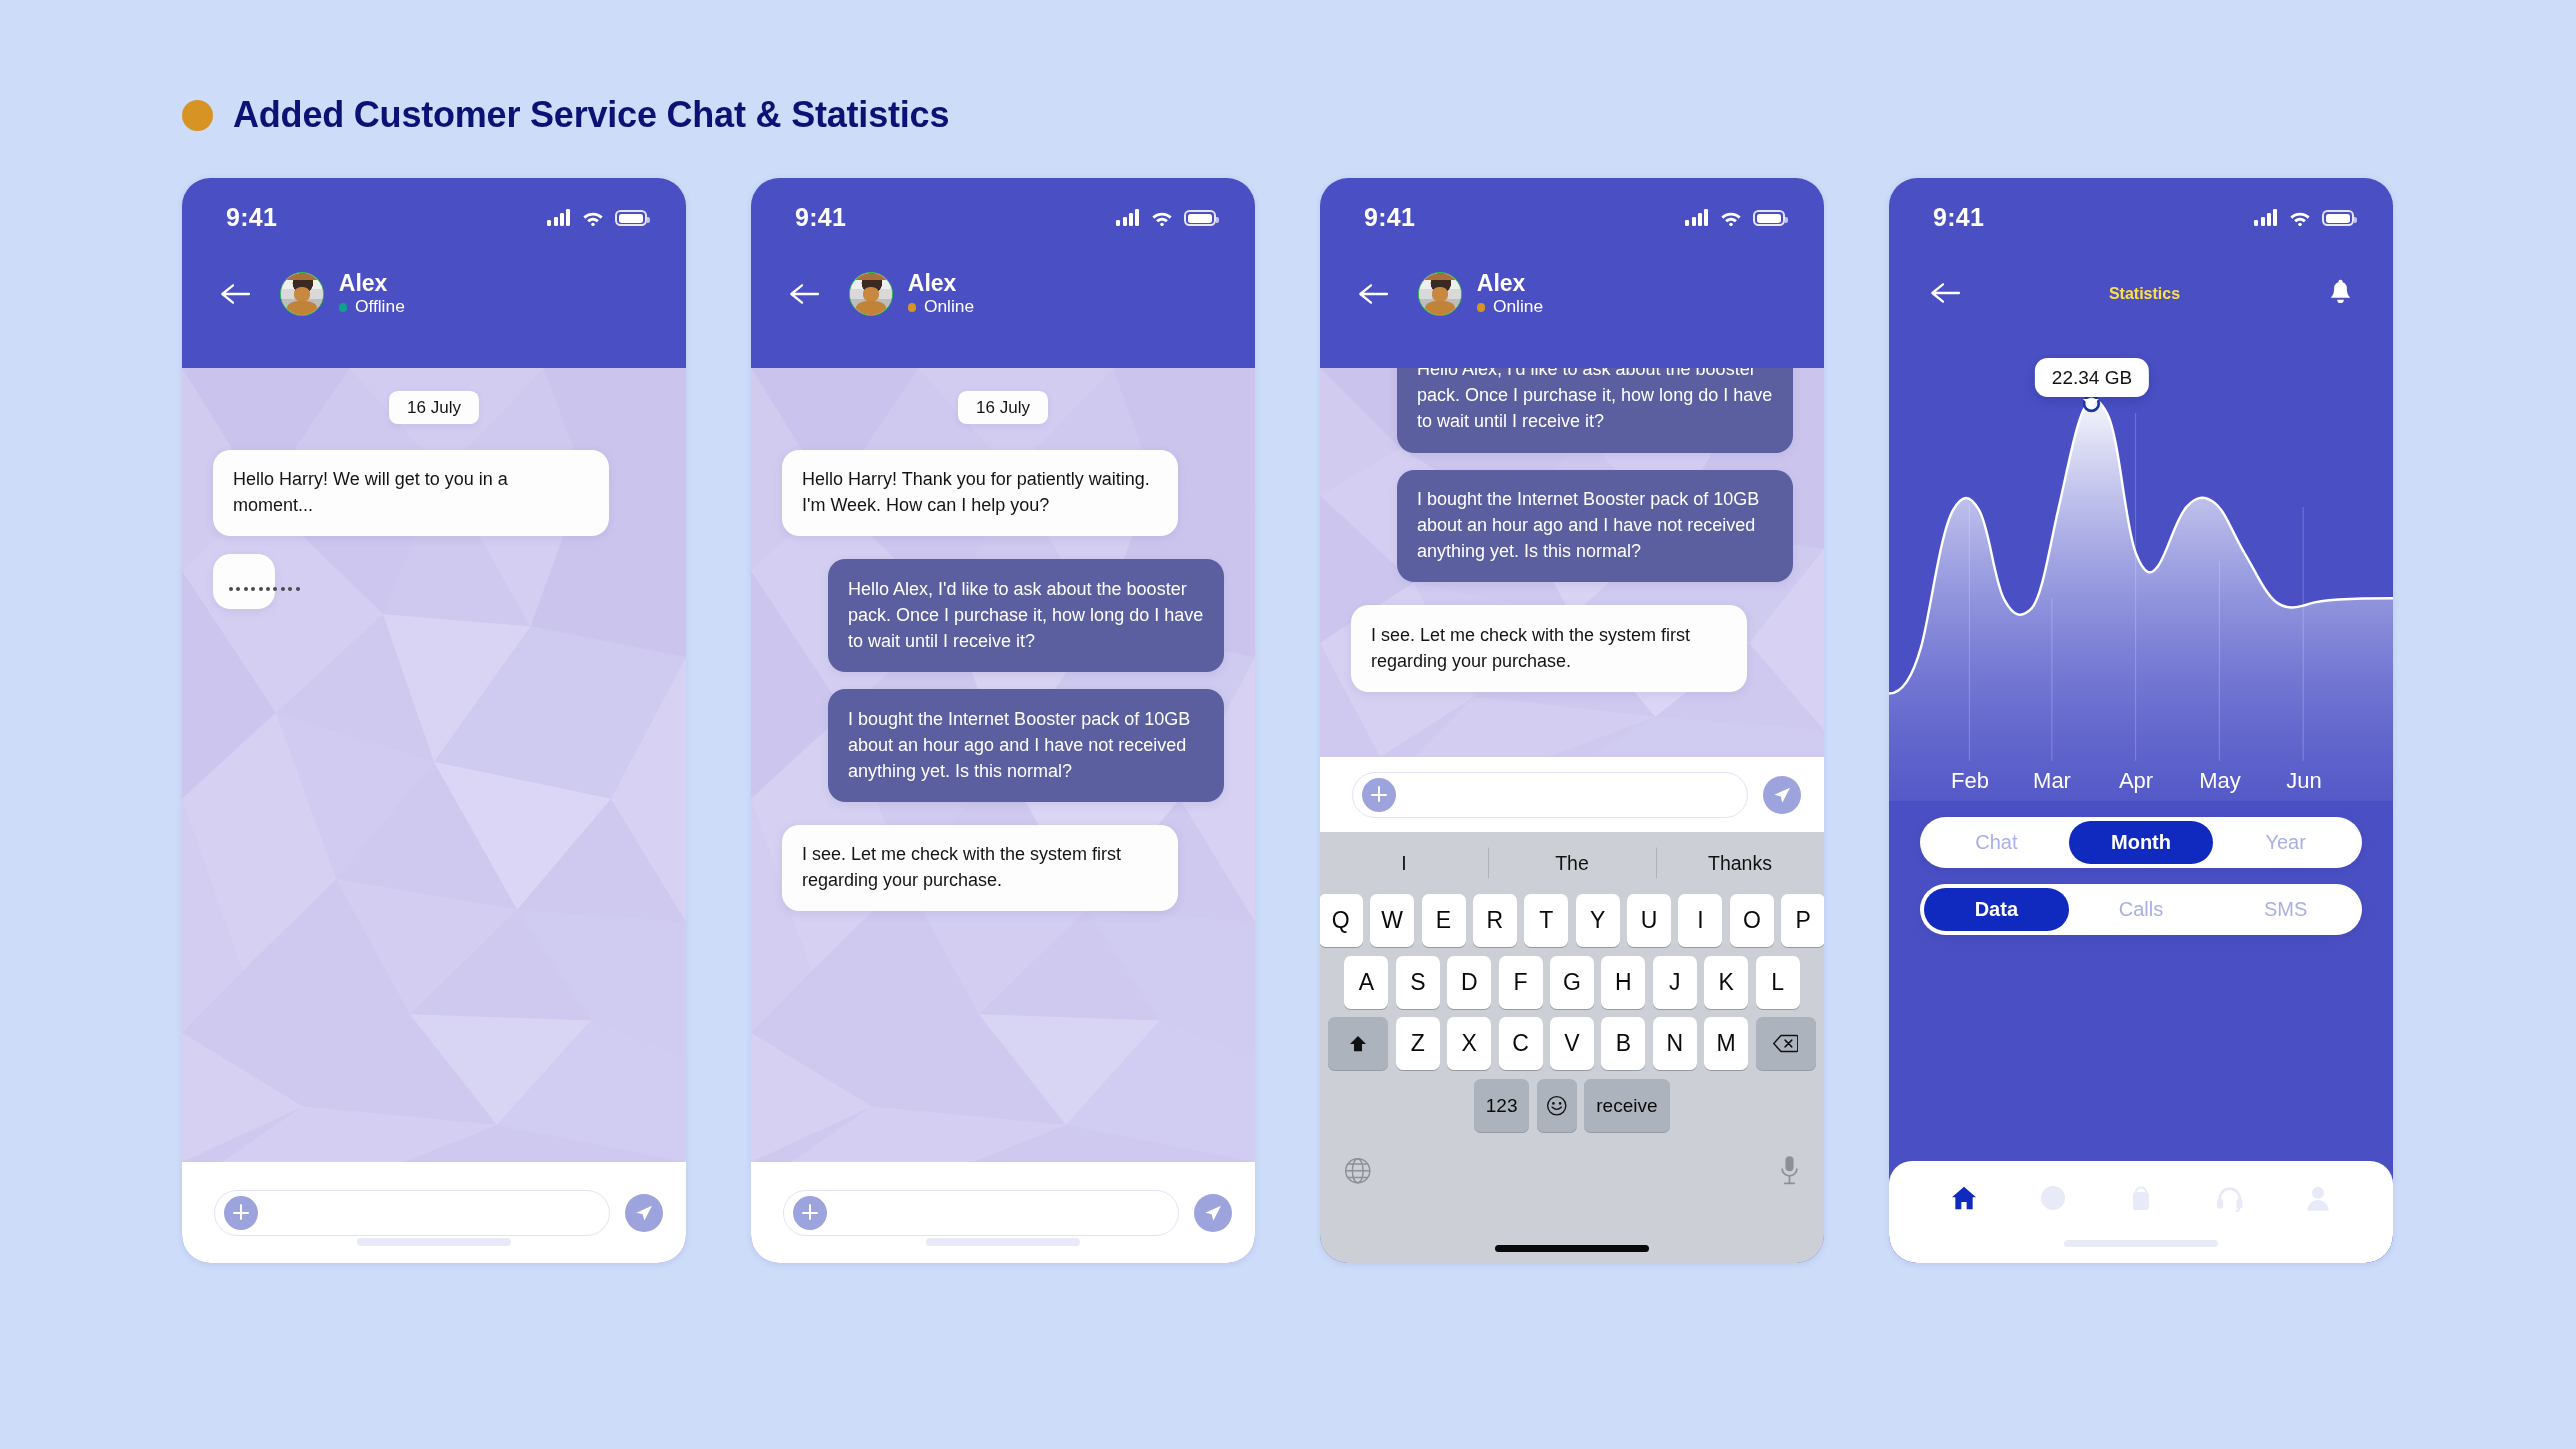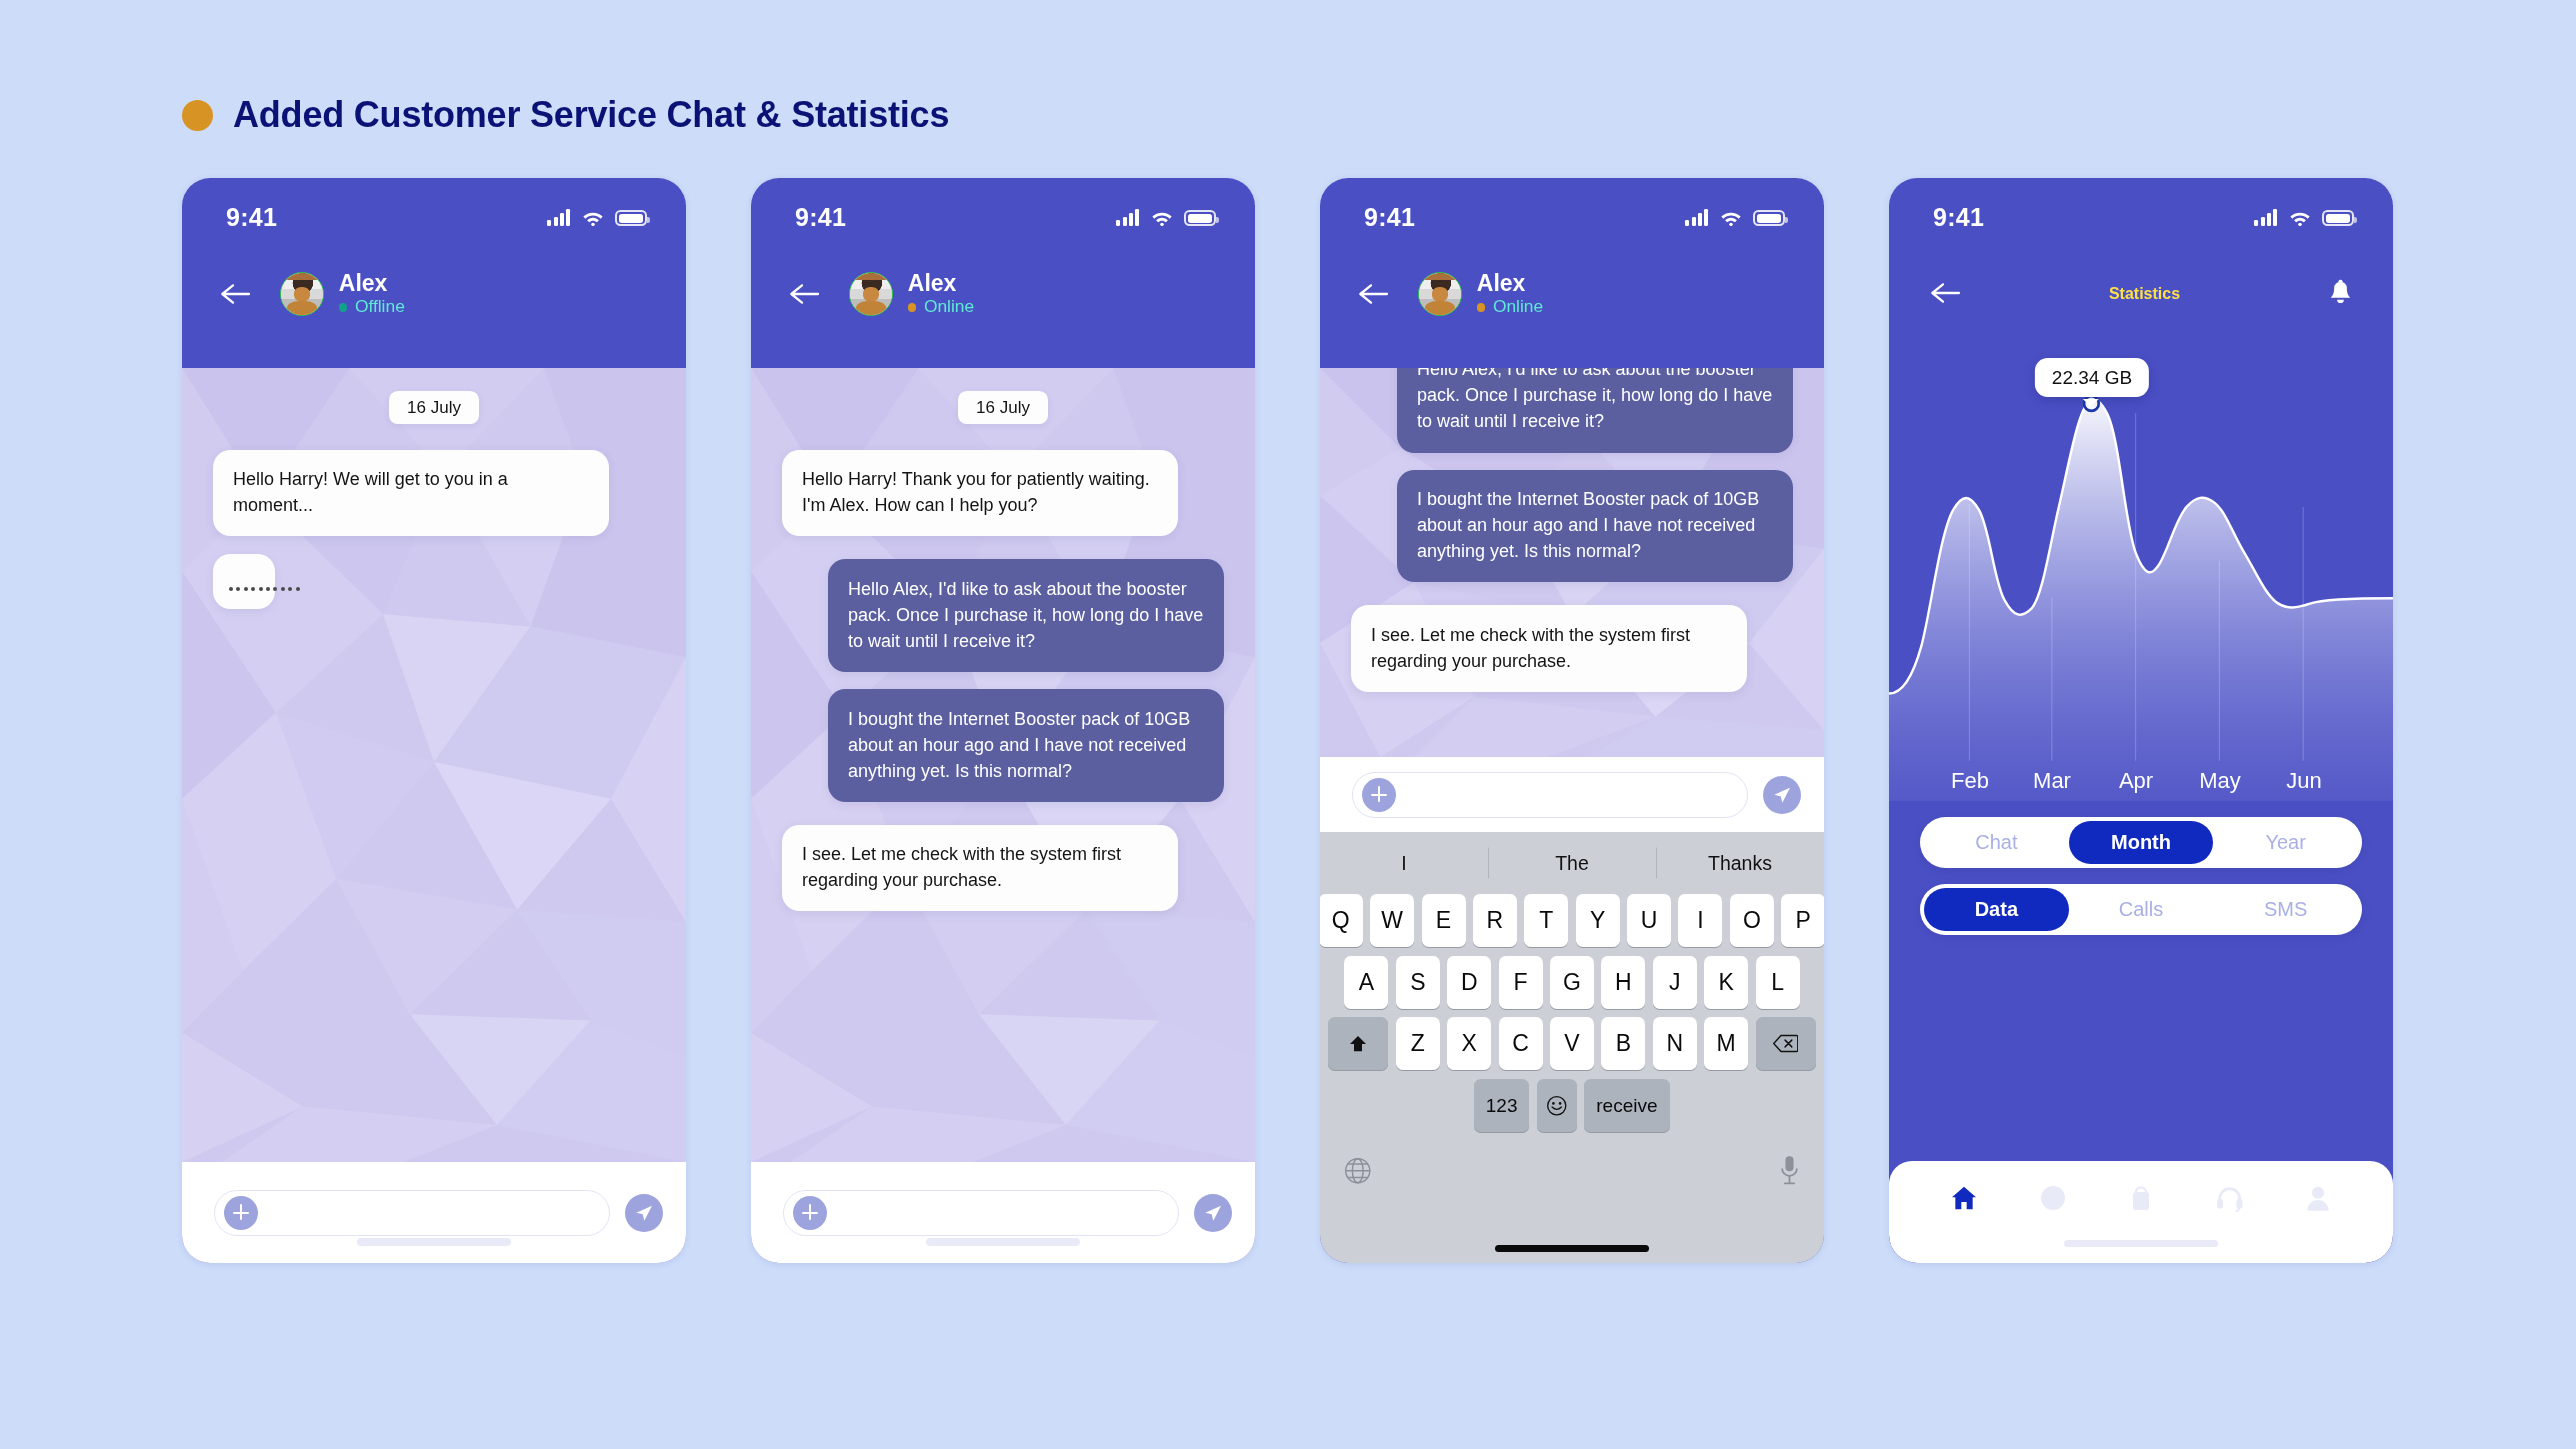--- a/index.html
+++ b/index.html
@@ -98,21 +98,21 @@
     border-radius:40% 40% 0 0;background:#c08338;
   }
   .avatar .av-top{
     position:absolute;left:0;top:0;width:100%;height:16%;
     background:#a9703b;
   }
   .hdr-text{margin-left:14.8px;display:flex;flex-direction:column;gap:3.4px;}
   .hdr-name{color:#fff;font-size:23px;font-weight:bold;line-height:1;}
   .hdr-status{display:flex;align-items:center;gap:7.4px;}
   .status-dot{width:8.7px;height:8.7px;border-radius:50%;flex:0 0 auto;}
-  .hdr-status span{color:#5eead4;font-size:17.4px;line-height:1;}
+  .hdr-status span{color:#ffffff;font-size:17.4px;line-height:1;}
 
   
   .chat-body{
     flex:1 1 auto;position:relative;overflow:hidden;
     background:#000000;
     margin-top:37px;
   }
   .poly{position:absolute;inset:0;}
   .chat-scroll{
     position:absolute;inset:0;
@@ -460,21 +460,21 @@
             <polygon points="90,980 340,1050 180,1200" fill="#cfc9f1"></polygon>
             <polygon points="340,1050 610,1060 470,1230" fill="#e1ddf9"></polygon>
             <polygon points="610,1060 752,1120 752,1290 470,1230" fill="#d4cff3"></polygon>
             <polygon points="0,1080 180,1200 0,1290" fill="#ddd8f6"></polygon>
             <polygon points="180,1200 470,1230 330,1290 60,1290" fill="#d9d4f5"></polygon>
           </g>
         </svg>
       </div>
       <div class="chat-scroll">
         <div class="day-chip">16 July</div>
-        <div class="bubble in">Hello Harry! Thank you for patiently waiting. I'm Alex. How can I help you?</div>
+        <div class="bubble in">Hello Harry! Thank you for patiently waiting. I'm Week. How can I help you?</div>
         <div class="gap-m"></div>
         <div class="bubble out">Hello Alex, I'd like to ask about the booster pack. Once I purchase it, how long do I have to wait until I receive it?</div>
         <div class="gap-s"></div>
         <div class="bubble out">I bought the Internet Booster pack of 10GB about an hour ago and I have not received anything yet. Is this normal?</div>
         <div class="gap-m"></div>
         <div class="bubble in">I see. Let me check with the system first regarding your purchase.</div>
       </div>
     </div>
 
     <div class="input-bar">

